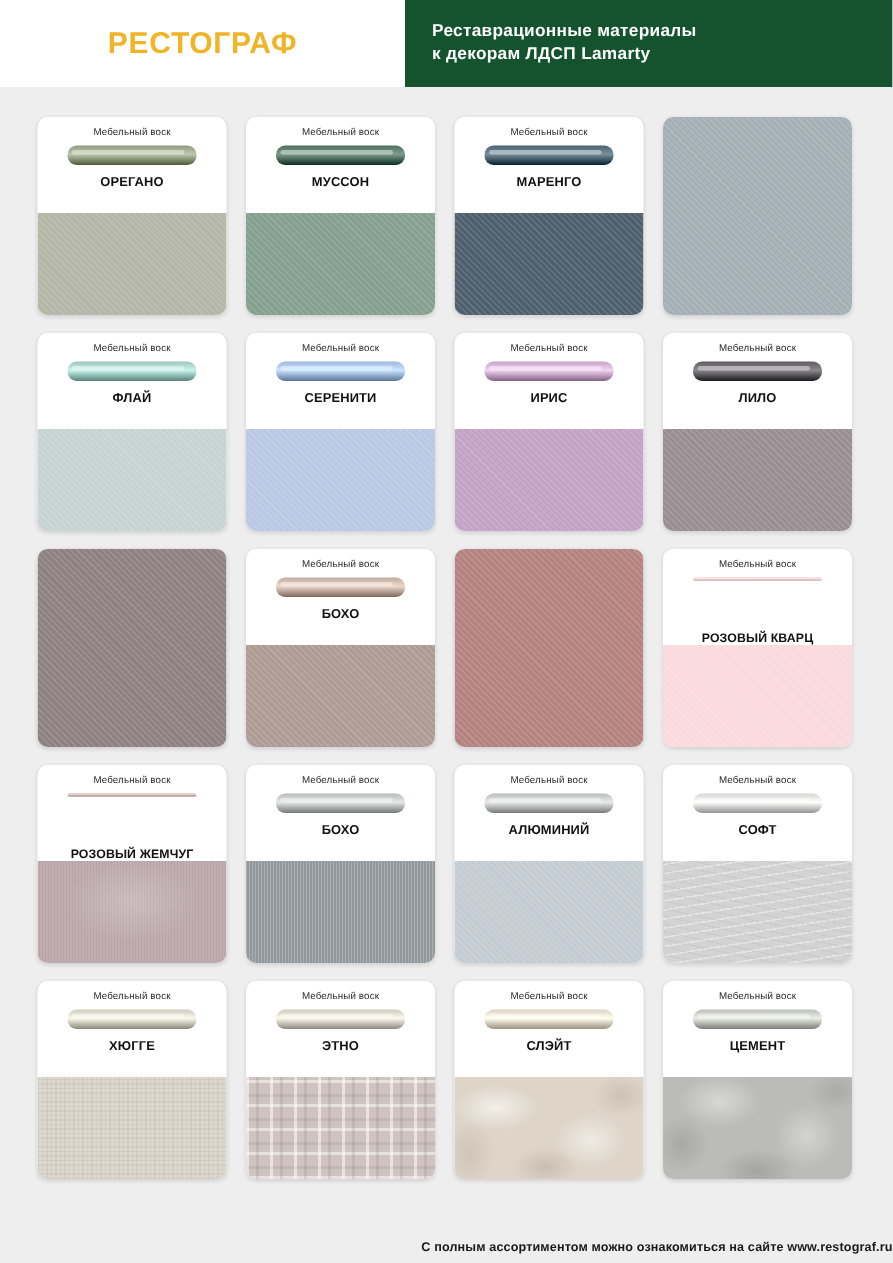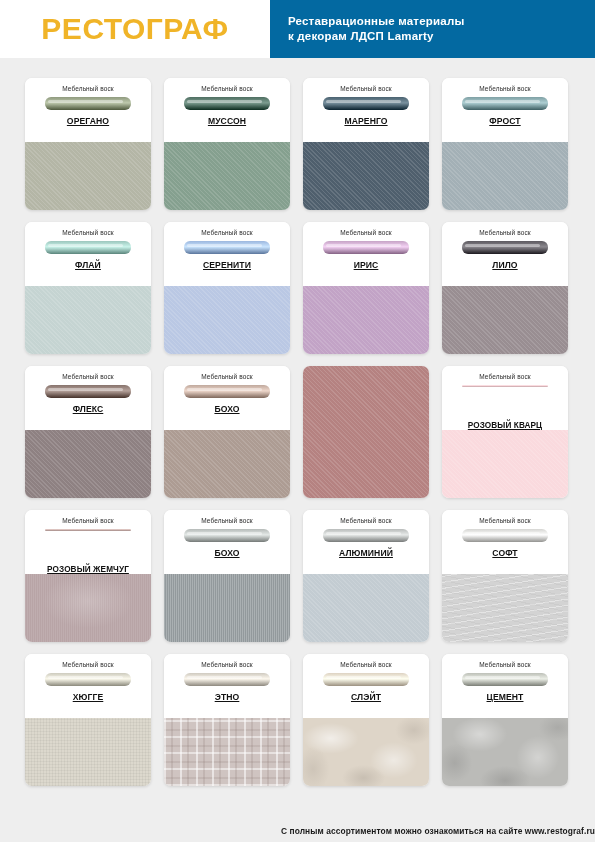--- a/index.html
+++ b/index.html
@@ -22,28 +22,28 @@
   }
   .logo-zone {
     width: 270px;
     display: flex;
     align-items: center;
     justify-content: center;
     background: #ffffff;
   }
   .logo-text {
     color: #f0b428;
-    font-size: 30px;
+    font-size: 20px;
     font-weight: bold;
     letter-spacing: 0.5px;
     font-family: "Liberation Sans", sans-serif;
   }
   .header-band {
     flex: 1;
-    background: #0369a1;
+    background: #14532d;
     display: flex;
     flex-direction: column;
     justify-content: center;
     padding-left: 18px;
   }
   .header-band .line {
     color: #ffffff;
     font-size: 11.5px;
     font-weight: bold;
     line-height: 15px;
@@ -108,21 +108,20 @@
     border-radius: 2px;
     background: rgba(255,255,255,0.42);
   }
 
   .swatch-name {
     font-size: 8.6px;
     font-weight: bold;
     color: #111111;
     white-space: nowrap;
     letter-spacing: 0.1px;
-    text-decoration: underline;
   }
   .swatch-name.wide { font-size: 8.2px; margin-top: 28px; }
 
   .card-color {
     flex: 1;
     width: 100%;
     position: relative;
   }
 
   
@@ -248,25 +247,20 @@
     </div>
     <div class="card">
       <div class="card-top">
         <span class="wax-label">Мебельный воск</span>
         <div class="wax-stick" style="background: linear-gradient(rgb(74, 98, 112) 0%, rgb(120, 144, 158) 45%, rgb(8, 32, 46) 100%);"></div>
         <span class="swatch-name">МАРЕНГО</span>
       </div>
       <div class="card-color tex-fine" style="background: rgb(79, 95, 109);"></div>
     </div>
     <div class="card">
-      <div class="card-top">
-        <span class="wax-label">Мебельный воск</span>
-        <div class="wax-stick" style="background: linear-gradient(rgb(127, 160, 164) 0%, rgb(173, 206, 210) 45%, rgb(61, 94, 98) 100%);"></div>
-        <span class="swatch-name">ФРОСТ</span>
-      </div>
       <div class="card-color tex-fine" style="background: rgb(163, 176, 182);"></div>
     </div>
     <div class="card">
       <div class="card-top">
         <span class="wax-label">Мебельный воск</span>
         <div class="wax-stick" style="background: linear-gradient(rgb(156, 198, 189) 0%, rgb(202, 244, 235) 45%, rgb(90, 132, 123) 100%);"></div>
         <span class="swatch-name">ФЛАЙ</span>
       </div>
       <div class="card-color tex-fine" style="background: rgb(197, 212, 210);"></div>
     </div>
@@ -288,25 +282,20 @@
     </div>
     <div class="card">
       <div class="card-top">
         <span class="wax-label">Мебельный воск</span>
         <div class="wax-stick" style="background: linear-gradient(rgb(93, 90, 96) 0%, rgb(139, 136, 142) 45%, rgb(27, 24, 30) 100%);"></div>
         <span class="swatch-name">ЛИЛО</span>
       </div>
       <div class="card-color tex-fine" style="background: rgb(153, 142, 146);"></div>
     </div>
     <div class="card">
-      <div class="card-top">
-        <span class="wax-label">Мебельный воск</span>
-        <div class="wax-stick" style="background: linear-gradient(rgb(135, 115, 108) 0%, rgb(181, 161, 154) 45%, rgb(69, 49, 42) 100%);"></div>
-        <span class="swatch-name">ФЛЕКС</span>
-      </div>
       <div class="card-color tex-fine" style="background: rgb(142, 129, 130);"></div>
     </div>
     <div class="card">
       <div class="card-top">
         <span class="wax-label">Мебельный воск</span>
         <div class="wax-stick" style="background: linear-gradient(rgb(192, 169, 157) 0%, rgb(238, 215, 203) 45%, rgb(126, 103, 91) 100%);"></div>
         <span class="swatch-name">БОХО</span>
       </div>
       <div class="card-color tex-fine" style="background: rgb(173, 156, 147);"></div>
     </div>

